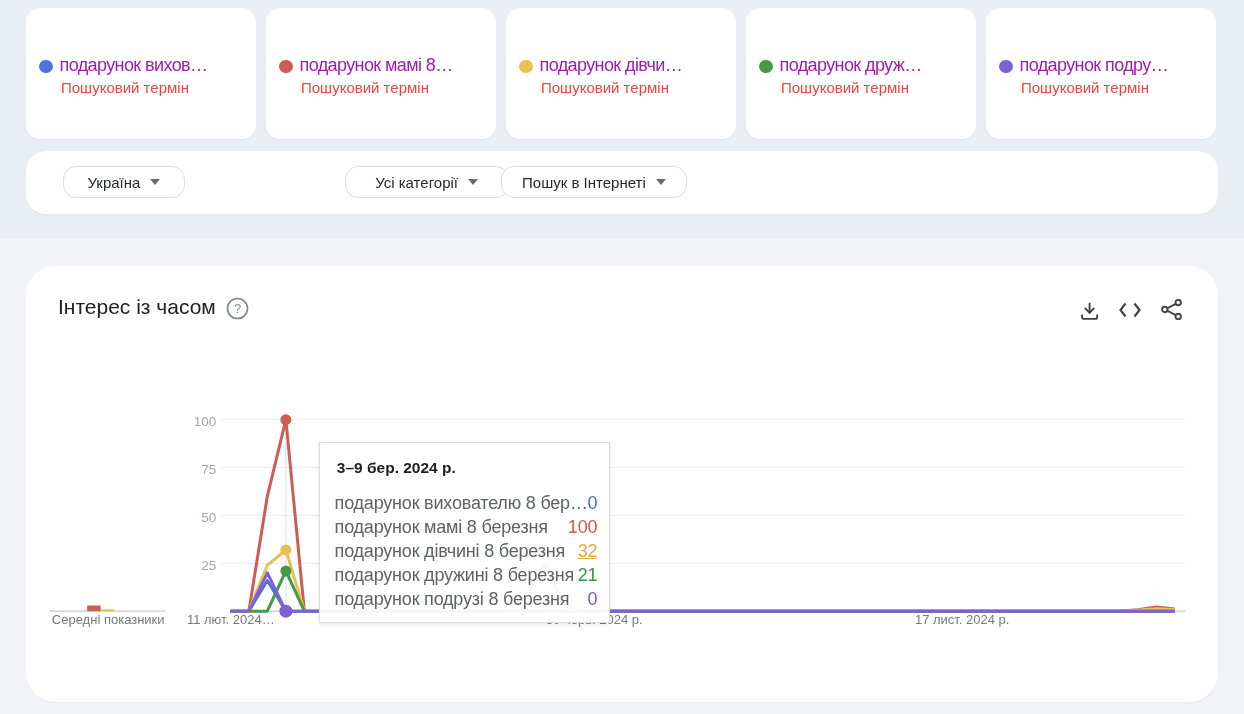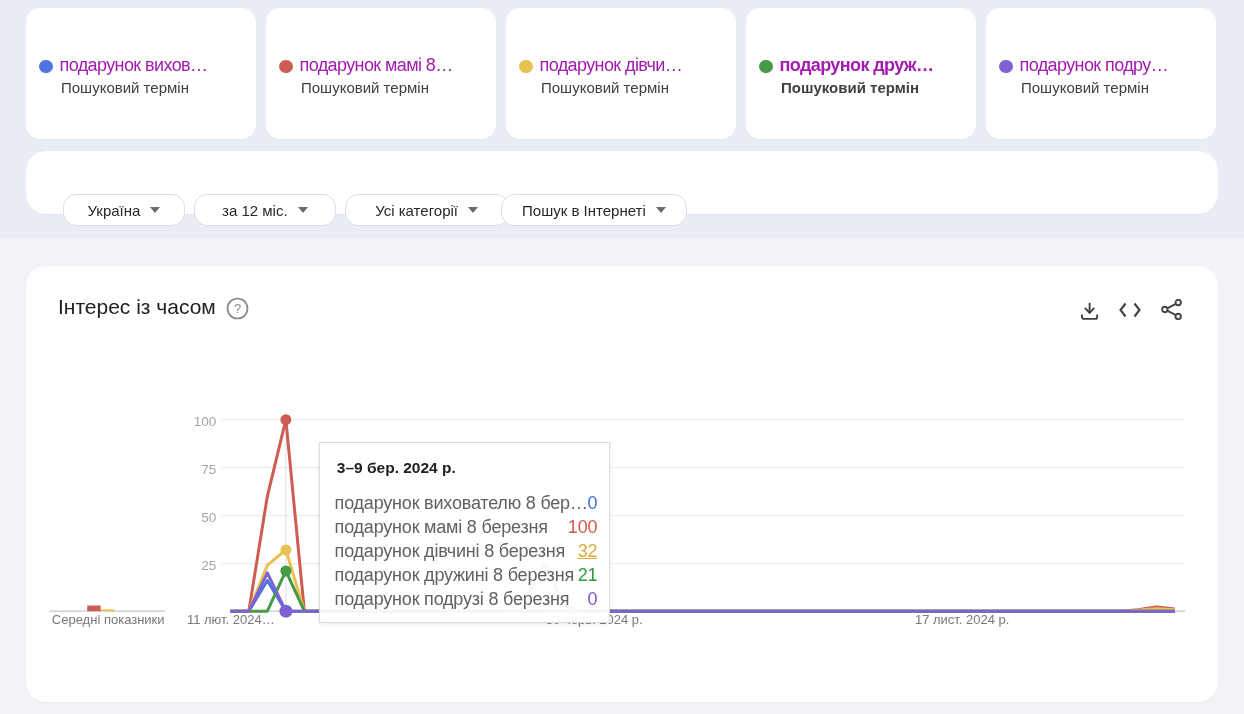--- a/index.html
+++ b/index.html
@@ -3,27 +3,27 @@
 <meta charset="utf-8">
 <style>
   html,body{margin:0;padding:0;}
   body{width:1244px;height:714px;position:relative;overflow:hidden;
        background:#f1f3f7;font-family:"Liberation Sans",sans-serif;}
   .topband{position:absolute;left:0;top:0;width:1244px;height:239px;background:#e9edf6;}
   .card{position:absolute;background:#fff;border-radius:14px;top:8px;height:131px;width:230px;
         box-shadow:0 1px 2px rgba(26,35,58,0.04);}
   .dot{position:absolute;width:13.5px;height:13.5px;border-radius:50%;left:13.3px;top:51.8px;}
   .ctitle{position:absolute;left:33.5px;top:47.7px;font-size:18px;line-height:18px;letter-spacing:-0.6px;color:#a21caf;white-space:nowrap;}
-  .csub{position:absolute;left:35px;top:72.4px;font-size:15px;line-height:15px;color:#404040;white-space:nowrap;}
+  .csub{position:absolute;left:35px;top:72.4px;font-size:15px;line-height:15px;color:#ef4444;white-space:nowrap;}
   .filterbar{position:absolute;left:26px;top:151px;width:1192px;height:63px;background:#fff;border-radius:20px;box-shadow:0 1px 2px rgba(26,35,58,0.04);}
   .fbtn{position:absolute;top:15px;height:32px;border:1px solid #dadde1;border-radius:13px;
         box-sizing:border-box;display:flex;align-items:center;justify-content:center;
-        font-size:15px;color:#26282b;background:#fff;margin-top:28px;}
+        font-size:15px;color:#26282b;background:#fff;}
   .fbtn svg{margin-left:10px;}
-  .maincard{position:absolute;left:26px;top:266px;width:1192px;height:436px;background:#fff;border-radius:20px;box-shadow:0 1px 2px rgba(26,35,58,0.04);}
+  .maincard{position:absolute;left:26px;top:266px;width:1192px;height:436px;background:#fff;border-radius:29px;box-shadow:0 1px 2px rgba(26,35,58,0.04);}
   .mtitle{position:absolute;left:32px;top:29px;font-size:21px;color:#202124;}
   .tooltip{position:absolute;left:293.3px;top:175.6px;width:291.2px;height:181.6px;
            background:rgba(255,255,255,0.94);border:1px solid #dcdcdc;box-sizing:border-box;
            box-shadow:0 1px 4px rgba(0,0,0,0.10);}
   .ttitle{position:absolute;left:16.5px;top:17px;font-size:15.5px;line-height:15.5px;font-weight:bold;color:#202124;}
   .trow{position:absolute;left:14.3px;width:262.7px;font-size:18px;line-height:15.5px;letter-spacing:-0.2px;color:#5e6266;white-space:nowrap;}
   .tval{position:absolute;right:0;top:0;text-align:right;}
 </style>
 </head>
 <body>
@@ -37,40 +37,34 @@
 <div class="card" style="left:266px;">
   <div class="dot" style="background:#cd5c52;"></div>
   <div class="ctitle">подарунок мамі 8…</div>
   <div class="csub">Пошуковий термін</div>
 </div>
 <div class="card" style="left:506px;">
   <div class="dot" style="background:#e9c153;"></div>
   <div class="ctitle">подарунок дівчи…</div>
   <div class="csub">Пошуковий термін</div>
 </div>
-<div class="card" style="left:746px;font-weight:bold;">
+<div class="card" style="left:746px;">
   <div class="dot" style="background:#459a43;"></div>
   <div class="ctitle">подарунок друж…</div>
   <div class="csub">Пошуковий термін</div>
 </div>
 <div class="card" style="left:986px;">
   <div class="dot" style="background:#7d63d2;"></div>
   <div class="ctitle">подарунок подру…</div>
   <div class="csub">Пошуковий термін</div>
 </div>
 
 <div class="filterbar">
   <div class="fbtn" style="left:36.6px;width:122.7px;">
       <span>Україна</span>
-    <svg width="10" height="6" viewBox="0 0 10 6">
-        <path d="M0 0h10L5 6z" fill="#686c70"></path>
-      </svg>
-    </div>
-  <div class="fbtn" style="left:168px;width:141.7px;">
-      <span>за 12 міс.</span>
     <svg width="10" height="6" viewBox="0 0 10 6">
         <path d="M0 0h10L5 6z" fill="#686c70"></path>
       </svg>
     </div>
   <div class="fbtn" style="left:318.6px;width:164px;">
       <span>Усі категорії</span>
     <svg width="10" height="6" viewBox="0 0 10 6">
         <path d="M0 0h10L5 6z" fill="#686c70"></path>
       </svg>
     </div>

